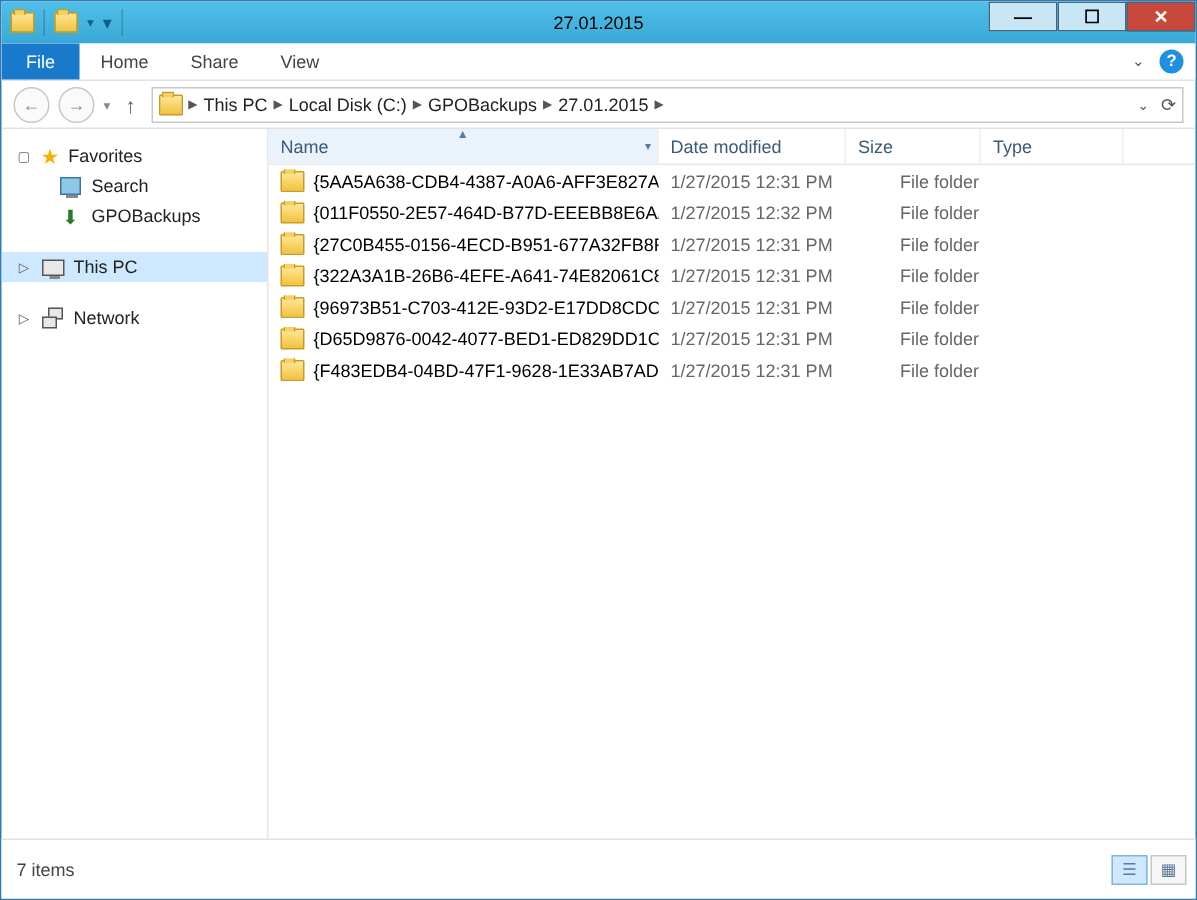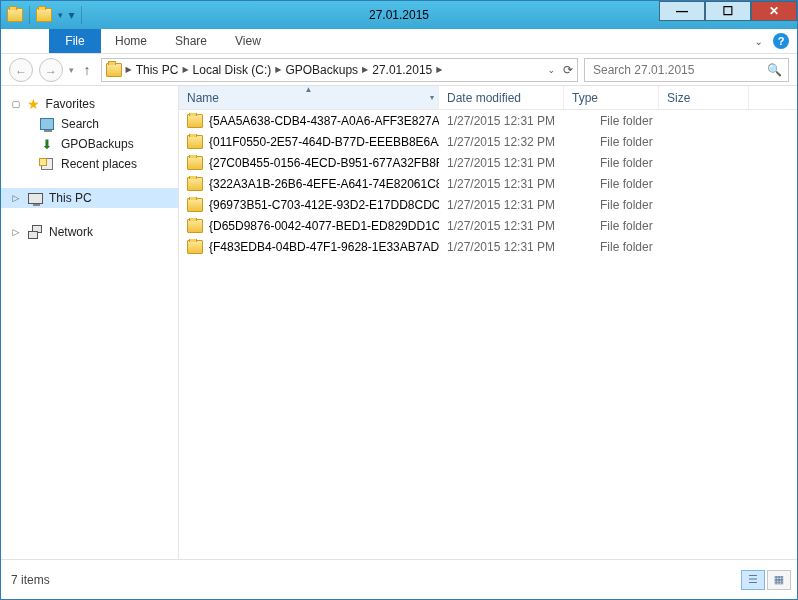--- a/index.html
+++ b/index.html
@@ -45,21 +45,21 @@
   }
   .winbtns { position:absolute; right:0; top:0; display:flex;}
   .winbtn {
     width:46px; height:20px; border:1px solid #3a6a88;
     display:flex; align-items:center; justify-content:center;
     background:#c9e6f5; font-weight:bold; font-family:Arial;
   }
   .winbtn.close{ background:#c8483b; color:#fff;}
   .ribbon-tabs {
     height: 25px; background:#fff; border-bottom:1px solid #e1e1e1;
-    display:flex; align-items:stretch; position:relative;padding-left:48px;
+    display:flex; align-items:stretch; position:relative;
   }
   .file-tab{
     background:#1979ca; color:#fff; width:52px;
     display:flex;align-items:center;justify-content:center;
     font-size:12px;
   }
   .tab{ padding:0 14px; display:flex;align-items:center; color:#444;}
   .ribbon-right{ position:absolute; right:8px; top:0; height:100%; display:flex; align-items:center; gap:10px;}
   .help-icon{
     width:16px;height:16px;background:#1e90e0;border-radius:50%;
@@ -216,24 +216,20 @@
       </span>
     <span class="crumb">
         <span>27.01.2015</span>
         <span class="tri">▶</span>
       </span>
     <span class="addr-controls">
       <span style="font-size:9px">⌄</span>
       <span>⟳</span>
     </span>
   </div>
-  <div class="searchbox">
-    <input placeholder="Search 27.01.2015" style="">
-    <span style="color:#888">🔍</span>
-  </div>
 </div>
 
 <div class="content">
   <div class="navpane">
     <div class="navgroup">
       <div class="navitem head">
         <span class="tree-exp">▢</span>
         <span class="star">★</span>
         <span>Favorites</span>
       </div>
@@ -241,27 +237,20 @@
         <span style="width:10px"></span>
         <span class="icon16">
             <span class="desktop-i"></span>
           </span>
         <span>Search</span>
       </div>
       <div class="navitem">
         <span style="width:10px"></span>
         <span class="icon16 download-i">⬇</span>
         <span>GPOBackups</span>
-      </div>
-      <div class="navitem">
-        <span style="width:10px"></span>
-        <span class="icon16">
-            <span class="recent-i"></span>
-          </span>
-        <span>Recent places</span>
       </div>
     </div>
     <div class="navgroup">
       <div class="navitem head sel">
         <span class="tree-exp">▷</span>
         <span class="icon16">
             <span class="pc-i"></span>
           </span>
         <span>This PC</span>
       </div>
@@ -280,25 +269,25 @@
   <div class="listpane">
     <div class="colhead">
       <div class="col name">
         <span class="sortarrow">▲</span>
         <span>Name</span>
         <span class="drop">▾</span>
       </div>
       <div class="col date">
           <span>Date modified</span>
         </div>
+      <div class="col size">
+          <span>Size</span>
+        </div>
       <div class="col type">
           <span>Type</span>
-        </div>
-      <div class="col size">
-          <span>Size</span>
         </div>
     </div>
     <div class="rows" id="rows">
         <div class="filerow">
           <div class="cell name">
             <span class="icon16">
               <span class="folder-icon-sm"></span>
             </span>
             <span>{5AA5A638-CDB4-4387-A0A6-AFF3E827A...</span>
           </div>

